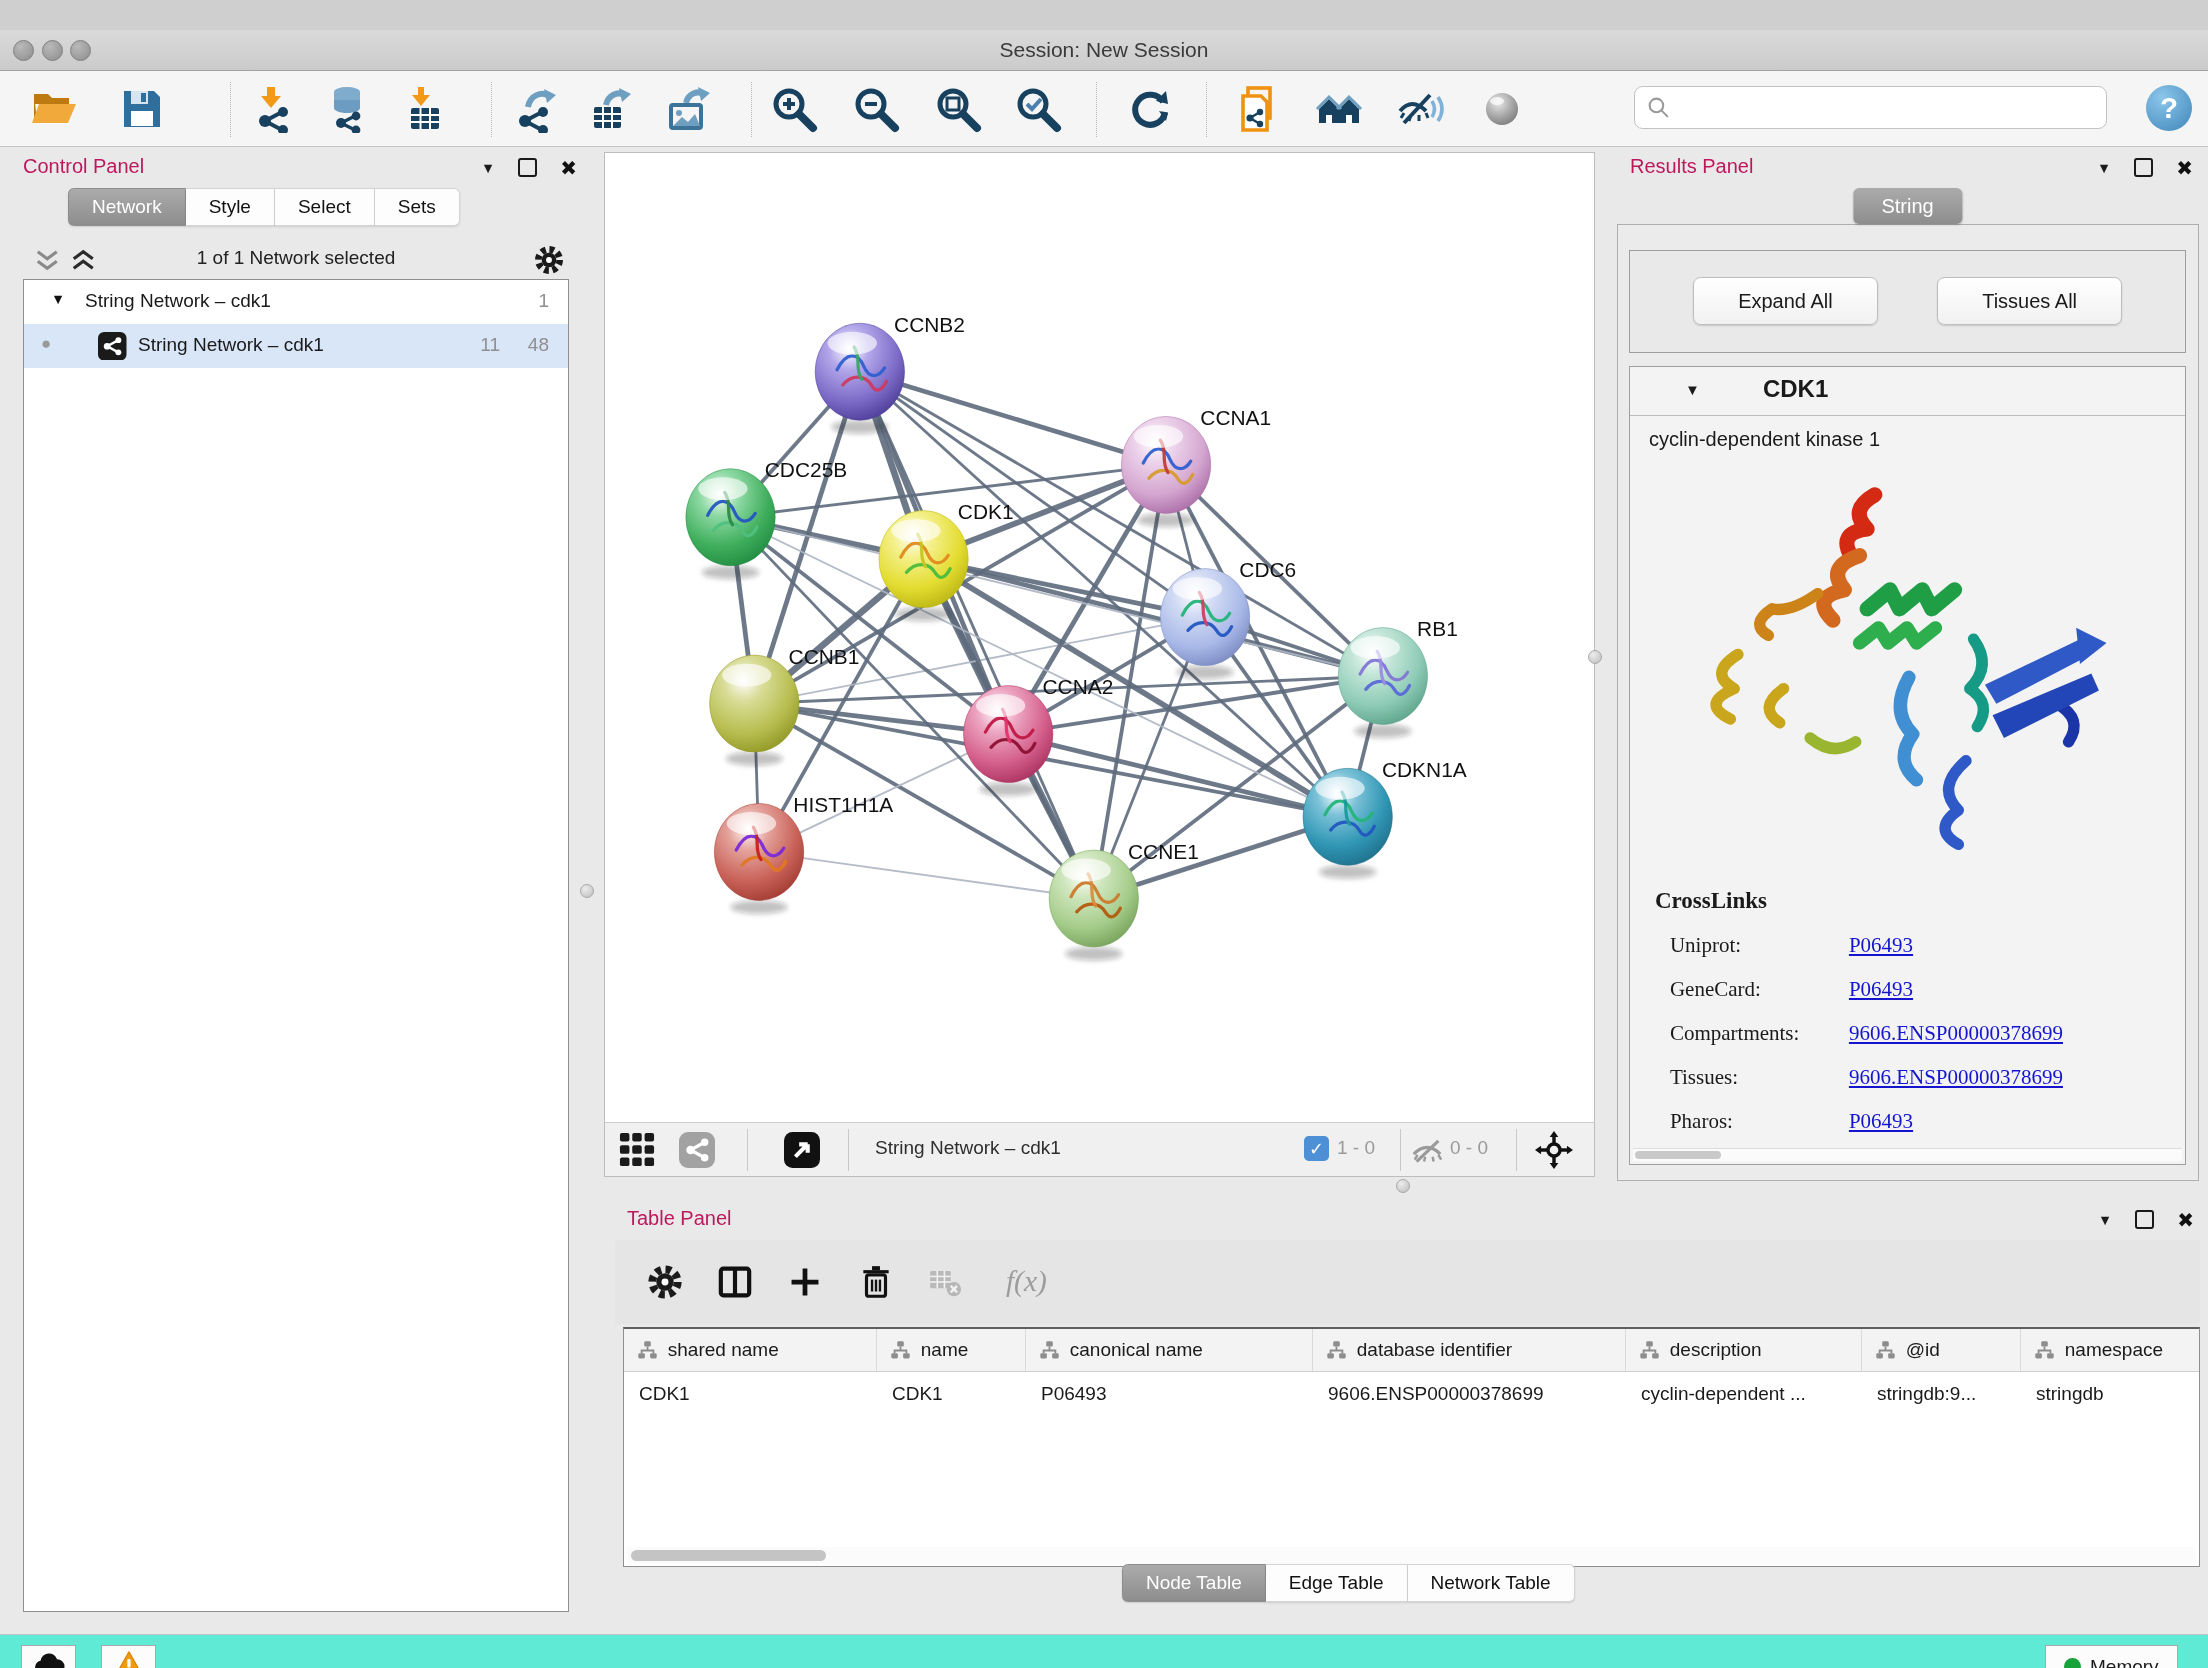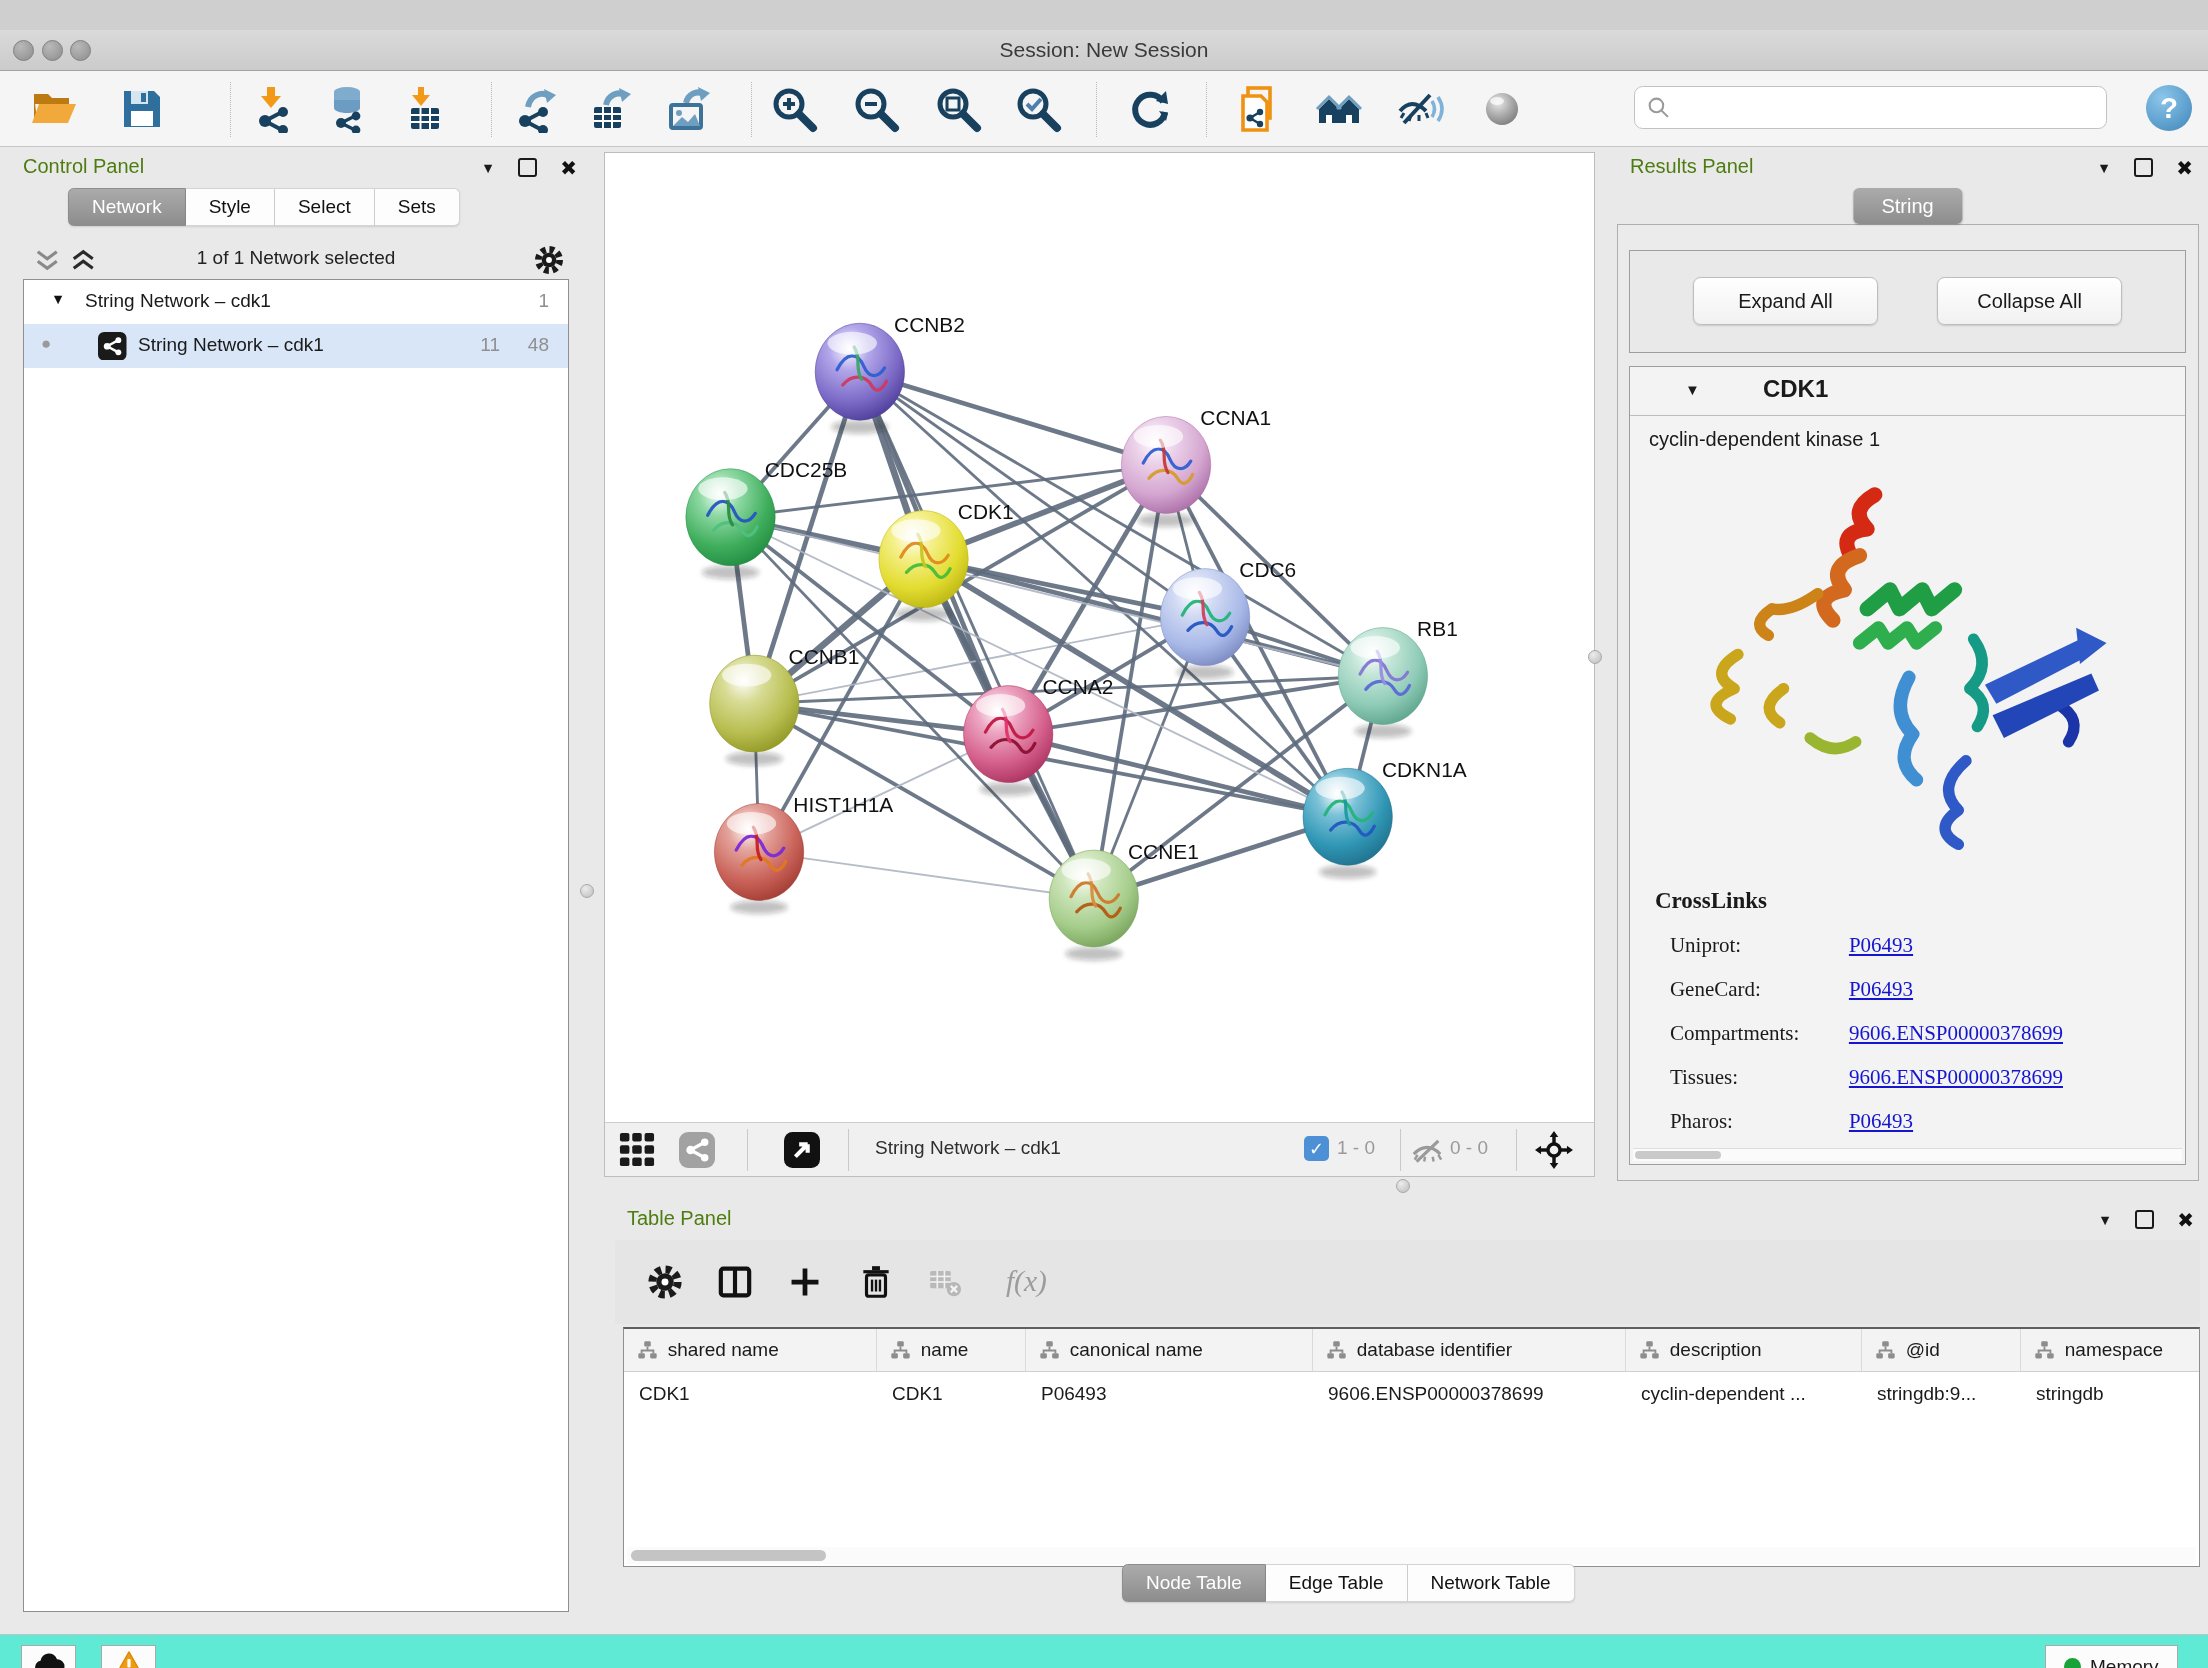--- a/index.html
+++ b/index.html
@@ -19,21 +19,21 @@
   .tico{width:48px;height:48px;}
   .tsep{position:absolute;top:10.5px;height:55px;border-left:1.9px dotted #b8b8b8;}
   .searchbox{position:absolute;left:1634px;top:15px;width:473px;height:43px;background:#fff;
              border:1px solid #c2c2c2;border-radius:8.6px;display:flex;align-items:center;box-sizing:border-box;}
   .searchbox input{border:none;outline:none;background:transparent;font-size:19px;flex:1;
                    font-family:"Liberation Sans","DejaVu Sans",sans-serif;}
   .helpbtn{position:absolute;left:2146px;top:14.3px;width:46px;height:46px;border-radius:50%;
            background:radial-gradient(circle at 35% 28%,#8cc6ea,#3f86ba);color:#fff;font-size:29.5px;font-weight:bold;
            display:flex;align-items:center;justify-content:center;}
   
-  .ptitle{position:absolute;left:23px;top:8.6px;font-size:20px;color:#4d7c0f;}
+  .ptitle{position:absolute;left:23px;top:8.6px;font-size:20px;color:#be185d;}
   .phicons{position:absolute;right:15px;top:9.5px;display:flex;gap:23px;align-items:center;}
   .cglyph{font-size:14.3px;color:#1a1a1a;}
   .floatbox{width:15px;height:15px;border:2.4px solid #1a1a1a;border-radius:2.9px;}
   .xglyph{font-size:20px;font-weight:bold;color:#111;}
   
   #control-panel{position:absolute;left:0;top:116px;width:592px;height:1489px;}
   .seg{display:flex;position:absolute;}
   .seg .tab{height:36px;padding:0 23px;font-size:19px;display:flex;align-items:center;justify-content:center;
             background:#fdfdfd;border:1px solid #d4d4d4;border-left:none;color:#111;
             box-shadow:0 1px 1.9px rgba(0,0,0,.12);}
@@ -645,21 +645,21 @@
     <div class="ptitle">Results Panel</div>
     <div class="phicons">
       <span class="cglyph">▼</span>
       <span class="floatbox"></span>
       <span class="xglyph">✖</span>
     </div>
     <div id="rp-tab">String</div>
     <div id="rp-outer">
       <div id="rp-box1">
         <div class="rbtn" style="left:63px">Expand All</div>
-        <div class="rbtn" style="right:63px">Collapse All</div>
+        <div class="rbtn" style="right:63px">Tissues All</div>
       </div>
       <div id="rp-box2">
         <div id="rp-nodehead">
           <span class="arrow">▼</span>
           <span class="nname">CDK1</span>
         </div>
         <div id="rp-desc">cyclin-dependent kinase 1</div>
         <svg id="structure" width="447" height="399" viewBox="0 0 235 210">
           <g fill="none" stroke-linecap="round" stroke-linejoin="round">
             <path d="M100 12 q-14 8 -4 18 q-16 2 -8 15" stroke="#d42a14" stroke-width="8"></path>

